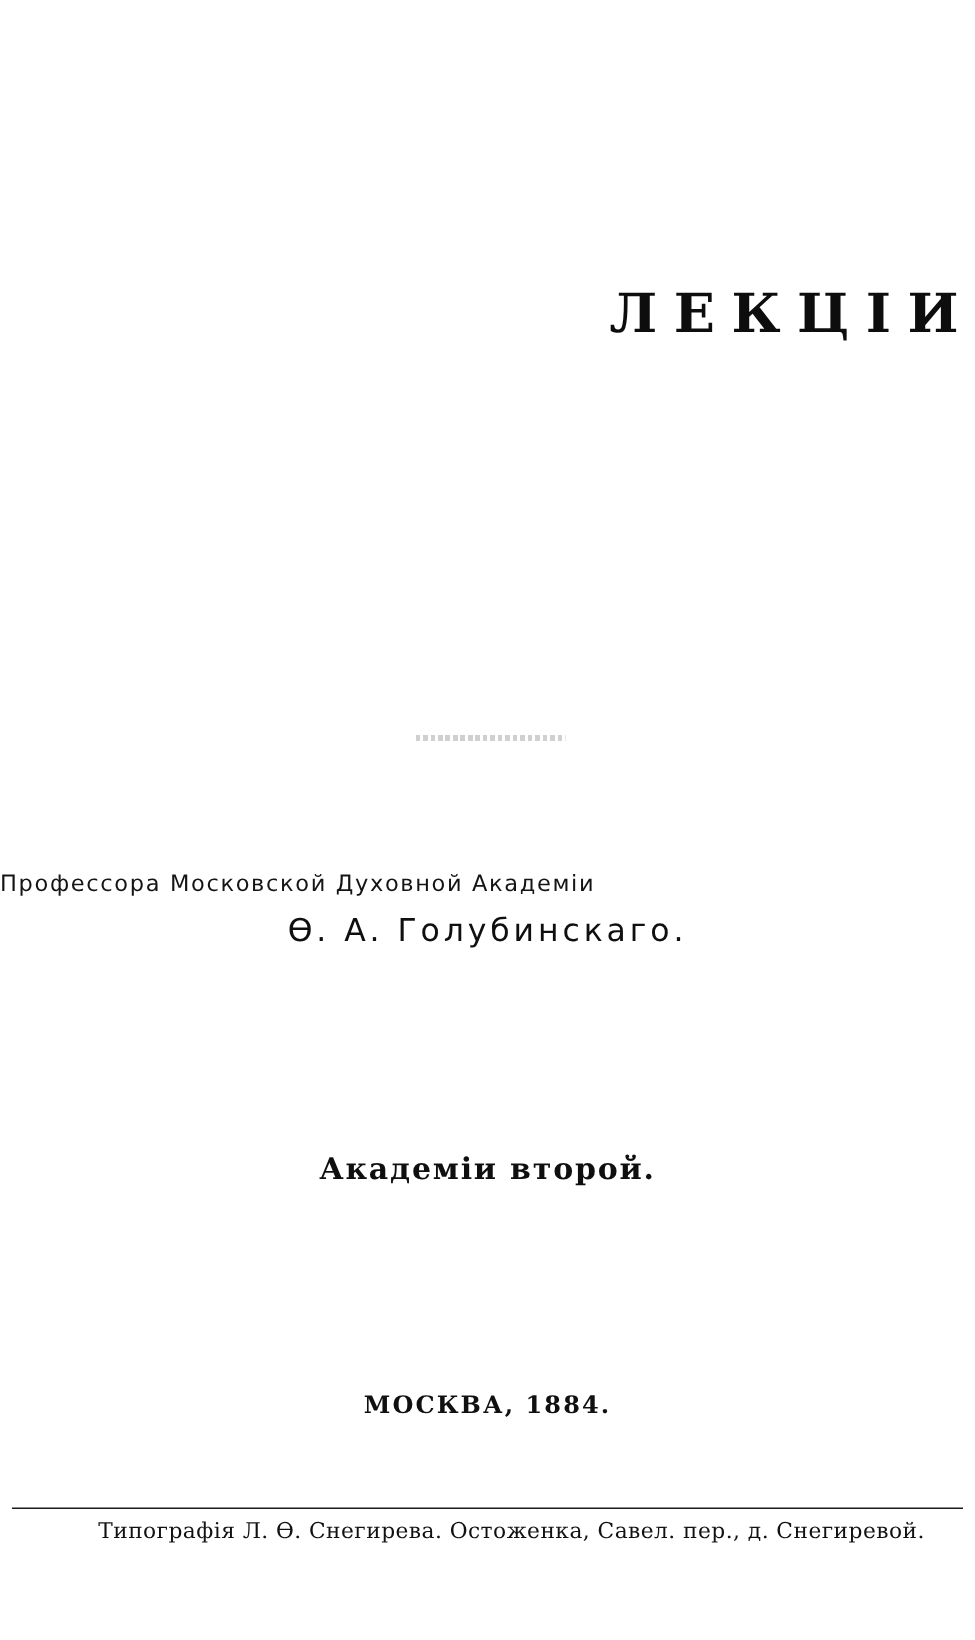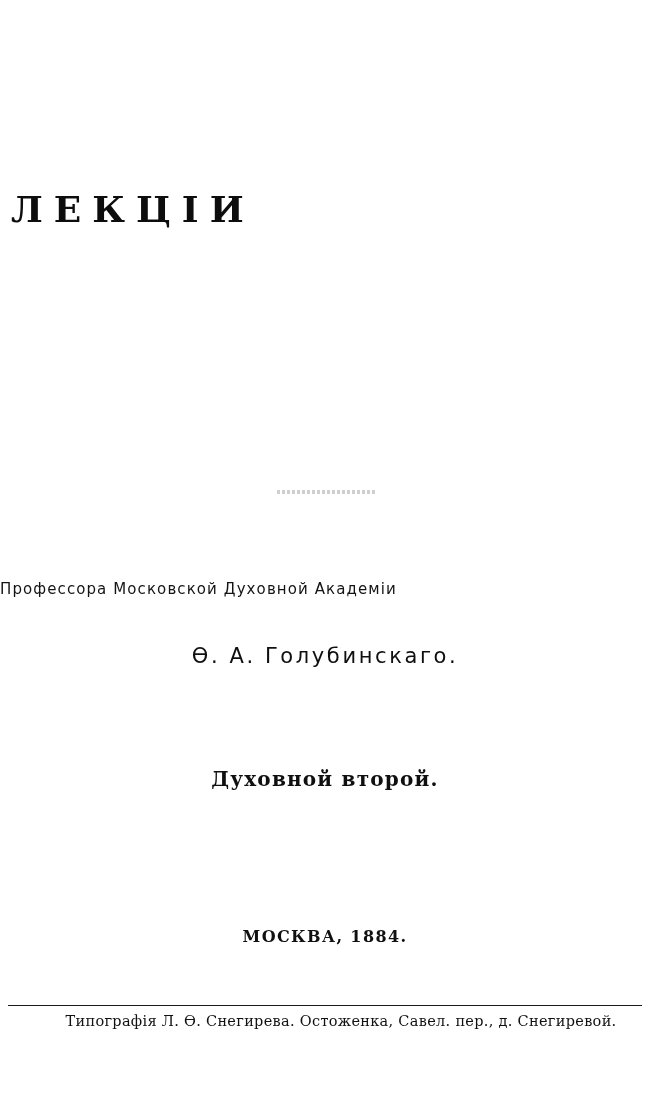--- a/index.html
+++ b/index.html
@@ -21,21 +21,21 @@
     inset: 0;
     background: #ffffff;
   }
 
   
   .title-main {
     position: absolute;
     top: 188px;
     left: 0;
     width: 650px;
-    text-align: left;
+    text-align: right;
     font-family: "DejaVu Serif", serif;
     font-weight: 700;
     font-size: 36px;
     letter-spacing: 11px;
     text-indent: 11px;
     color: #0d0d0d;
   }
 
   .title-sub {
     position: absolute;
@@ -73,21 +73,21 @@
     left: 0;
     width: 598px;
     text-align: left;
     font-family: "DejaVu Sans", sans-serif;
     font-size: 15px;
     letter-spacing: 1.1px;
     color: #141414;
   }
   .author-name {
     position: absolute;
-    top: 644px;
+    top: 608px;
     left: 0;
     width: 650px;
     text-align: center;
     font-family: "DejaVu Sans", sans-serif;
     font-size: 21px;
     letter-spacing: 2.6px;
     color: #0f0f0f;
   }
 
   
@@ -146,21 +146,21 @@
 
   <div class="title-main">ЛЕКЦІИ</div>
 
 
   <div class="ornament"></div>
 
   <div class="author-role">Профессора Московской Духовной Академіи</div>
 
   <div class="author-name">Ѳ. А. Голубинскаго.</div>
 
-  <div class="issue">Духовной второй.</div>
+  <div class="issue">Академіи второй.</div>
 
   <div class="imprint-city">МОСКВА, 1884.</div>
 
   <div class="rule"></div>
 
   <div class="imprint-printer">Типографія Л. Ѳ. Снегирева. Остоженка, Савел. пер., д. Снегиревой.</div>
 
 </div>
 
 </body></html>

